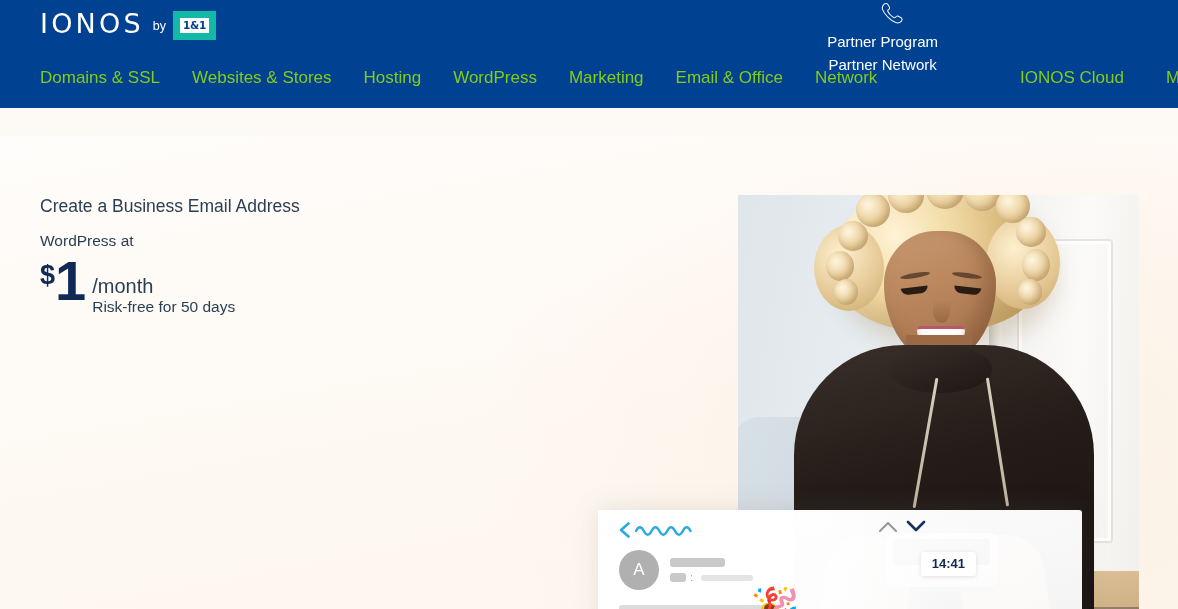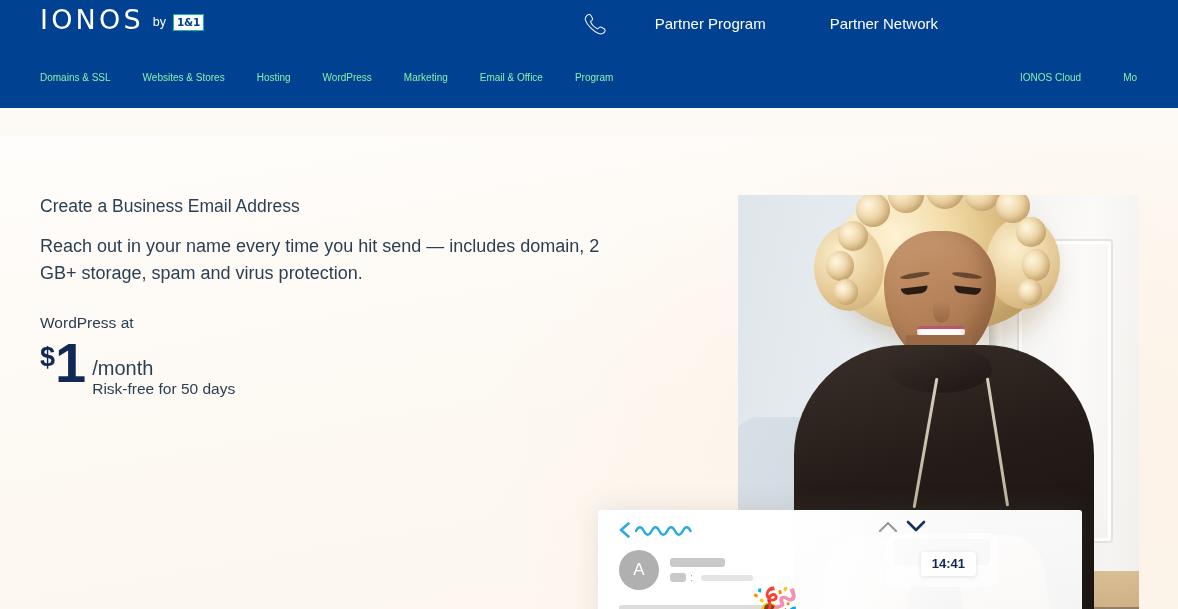--- a/index.html
+++ b/index.html
@@ -66,33 +66,34 @@
     margin-top: 6px;
   }
   .logo-badge {
     margin-top: 5px;
     background: #ffffff;
     color: #004191;
     font-size: 10.5px;
     font-weight: 700;
     line-height: 1;
     padding: 2px 3px 2.5px 3px;
-    border: 1px solid #14b8a6;
+    border: 7px solid #14b8a6;
     letter-spacing: -0.3px;
     font-family: "DejaVu Sans", sans-serif;
   }
 
   .util-links {
     position: absolute;
     right: 0;
     top: 0;
     height: 47px;
     display: flex;
     align-items: center;
-    gap: 18px;
+    gap: 8px;
+    flex-direction: column;
   }
   .phone-icon {
     display: block;
     width: 26px;
     height: 26px;
     margin-right: 30px;
     opacity: .95;
   }
   .util-link {
     color: #ffffff;
@@ -122,22 +123,22 @@
   .nav-right {
     position: absolute;
     left: 1020px;
     top: 0;
     height: 61px;
     display: flex;
     align-items: center;
     white-space: nowrap;
   }
   .nav-link {
-    color: #86efac;
-    font-size: 10px;
+    color: #84cc16;
+    font-size: 17px;
     text-decoration: none;
     white-space: nowrap;
     margin-right: 32px;
     line-height: 1;
   }
   .nav-right .nav-link { margin-right: 42px; }
   .nav-right .nav-link:last-child { margin-right: 0; }
 
   
   .hero {
@@ -537,34 +538,33 @@
     </div>
 
     <nav class="nav-row">
       <div class="nav-left">
         <a class="nav-link" href="#">Domains &amp; SSL</a>
         <a class="nav-link" href="#">Websites &amp; Stores</a>
         <a class="nav-link" href="#">Hosting</a>
         <a class="nav-link" href="#">WordPress</a>
         <a class="nav-link" href="#">Marketing</a>
         <a class="nav-link" href="#">Email &amp; Office</a>
-        <a class="nav-link" href="#">Program</a>
+        <a class="nav-link" href="#">Network</a>
       </div>
       <div class="nav-right">
         <a class="nav-link" href="#">IONOS Cloud</a>
         <a class="nav-link" href="#">Mo</a>
       </div>
     </nav>
   </header>
 
   <section class="hero">
 
     <div class="hero-copy">
       <div class="eyebrow">Create a Business Email Address</div>
-      <p class="subcopy">Reach out in your name every time you hit send — includes domain, 2 GB+ storage, spam and virus protection.</p>
 
       <div class="price-label">WordPress at</div>
 
       <div class="price-row">
         <div class="price-amount">
           <span class="price-currency">$</span>
           <span class="price-number">1</span>
         </div>
         <div class="price-terms">
           <span class="price-period">/month</span>

